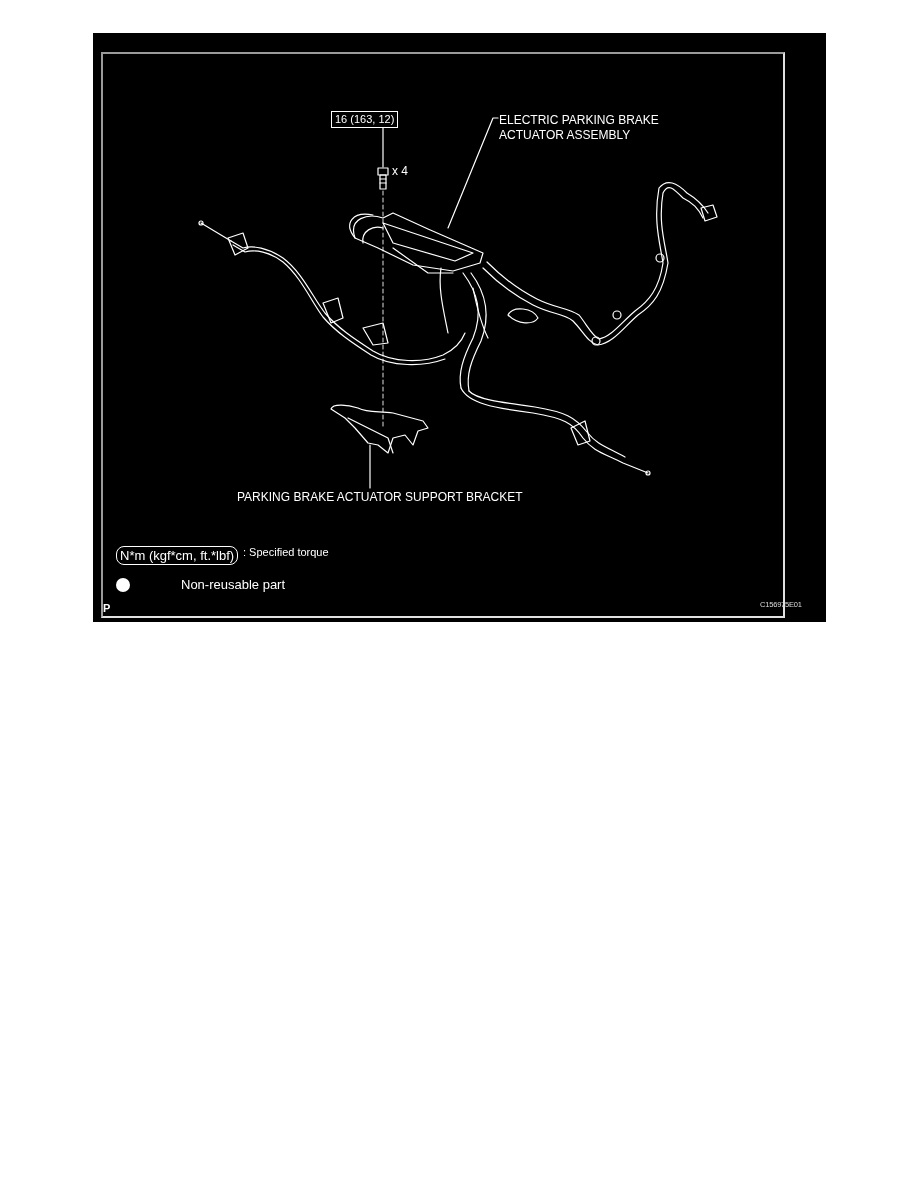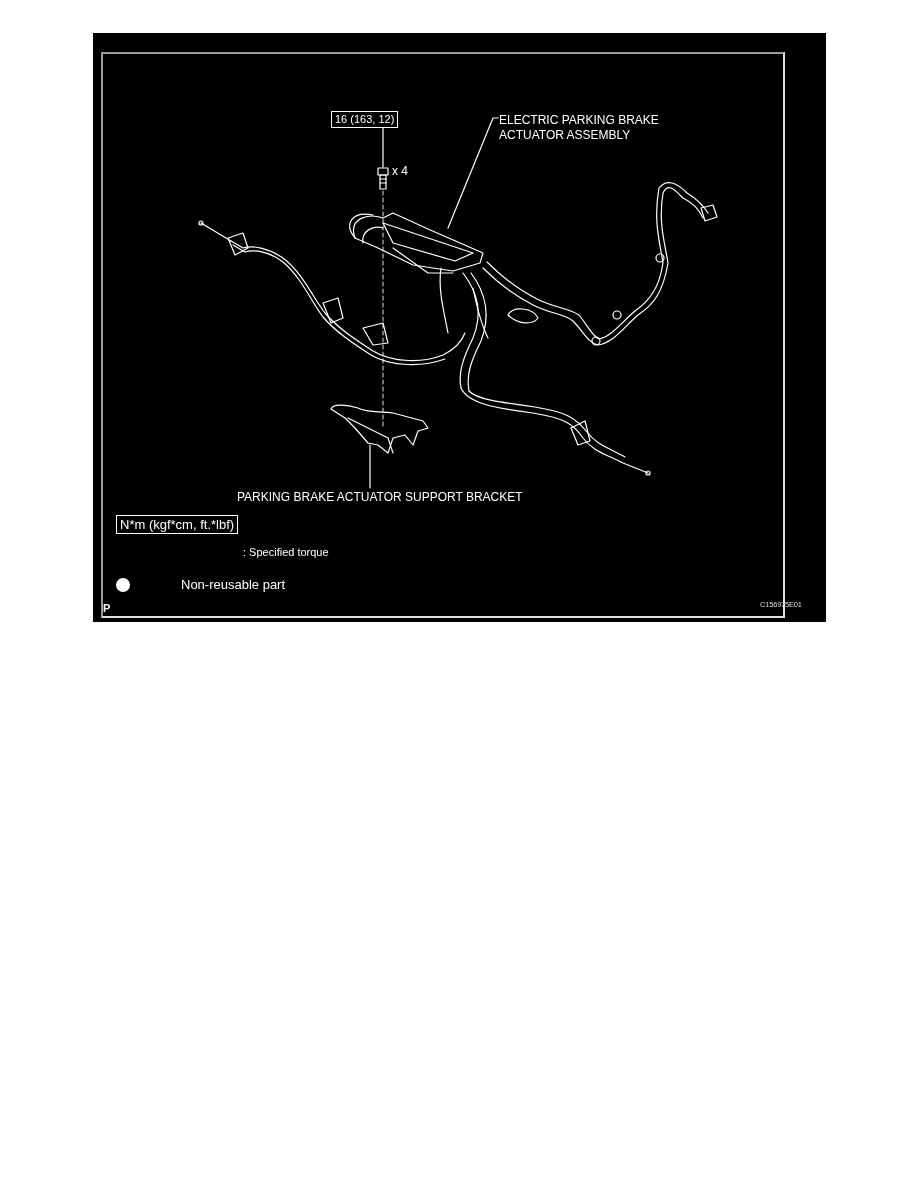--- a/index.html
+++ b/index.html
@@ -84,21 +84,21 @@
   </svg>
 
   <div class="torque-box" style="left:238px; top:78px;">16 (163, 12)</div>
   <div class="txt" style="left:299px; top:131px; font-size:12px;">x 4</div>
 
   <div class="txt" style="left:406px; top:80px;">ELECTRIC PARKING BRAKE</div>
   <div class="txt" style="left:406px; top:95px;">ACTUATOR ASSEMBLY</div>
 
   <div class="txt" style="left:144px; top:457px;">PARKING BRAKE ACTUATOR SUPPORT BRACKET</div>
 
-  <div class="legend-box" style="left:23px; top:482px;">N*m (kgf*cm, ft.*lbf)</div>
+  <div class="legend-box" style="left:23px; top:513px;border-radius:8px;">N*m (kgf*cm, ft.*lbf)</div>
   <div class="txt" style="left:150px; top:512px; font-size:11px;">: Specified torque</div>
 
   <div class="dot" style="left:23px; top:545px;"></div>
   <div class="txt" style="left:41px; top:545px; font-size:13px;margin-left:47px;">Non-reusable part</div>
 
   <div class="txt" style="left:10px; top:568px; font-size:11px; font-weight:bold;">P</div>
   <div class="code" style="left:651px; top:567px;margin-left:16px;">C156975E01</div>
 </div>
 
 </body></html>

